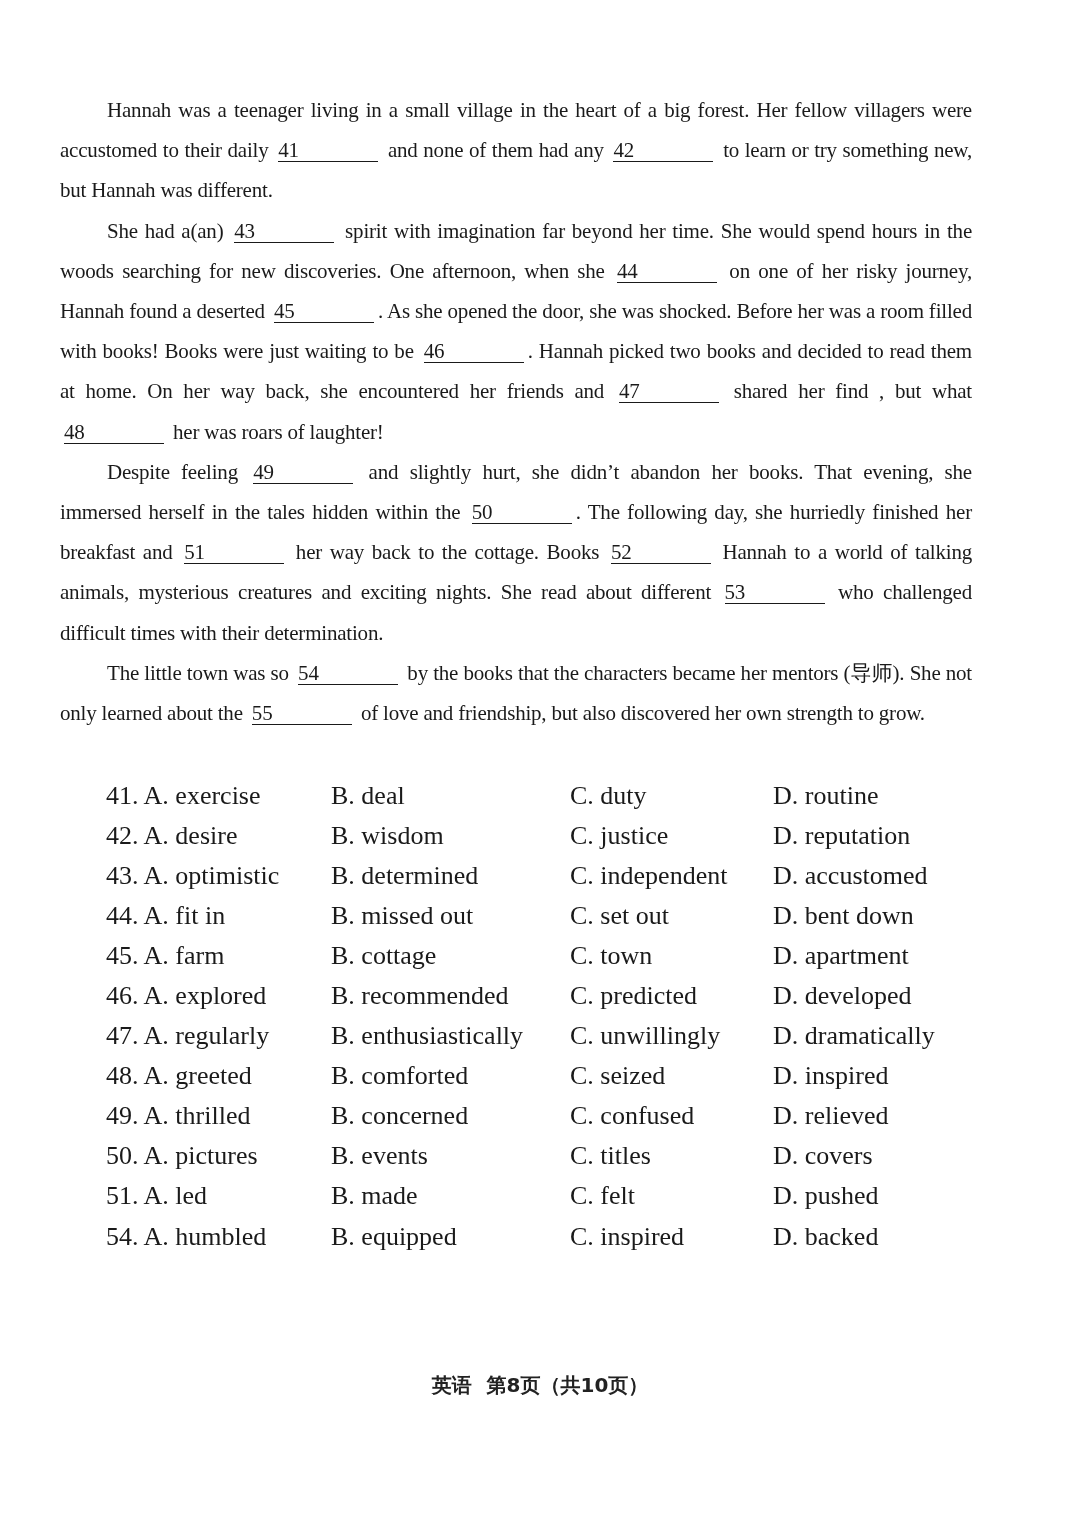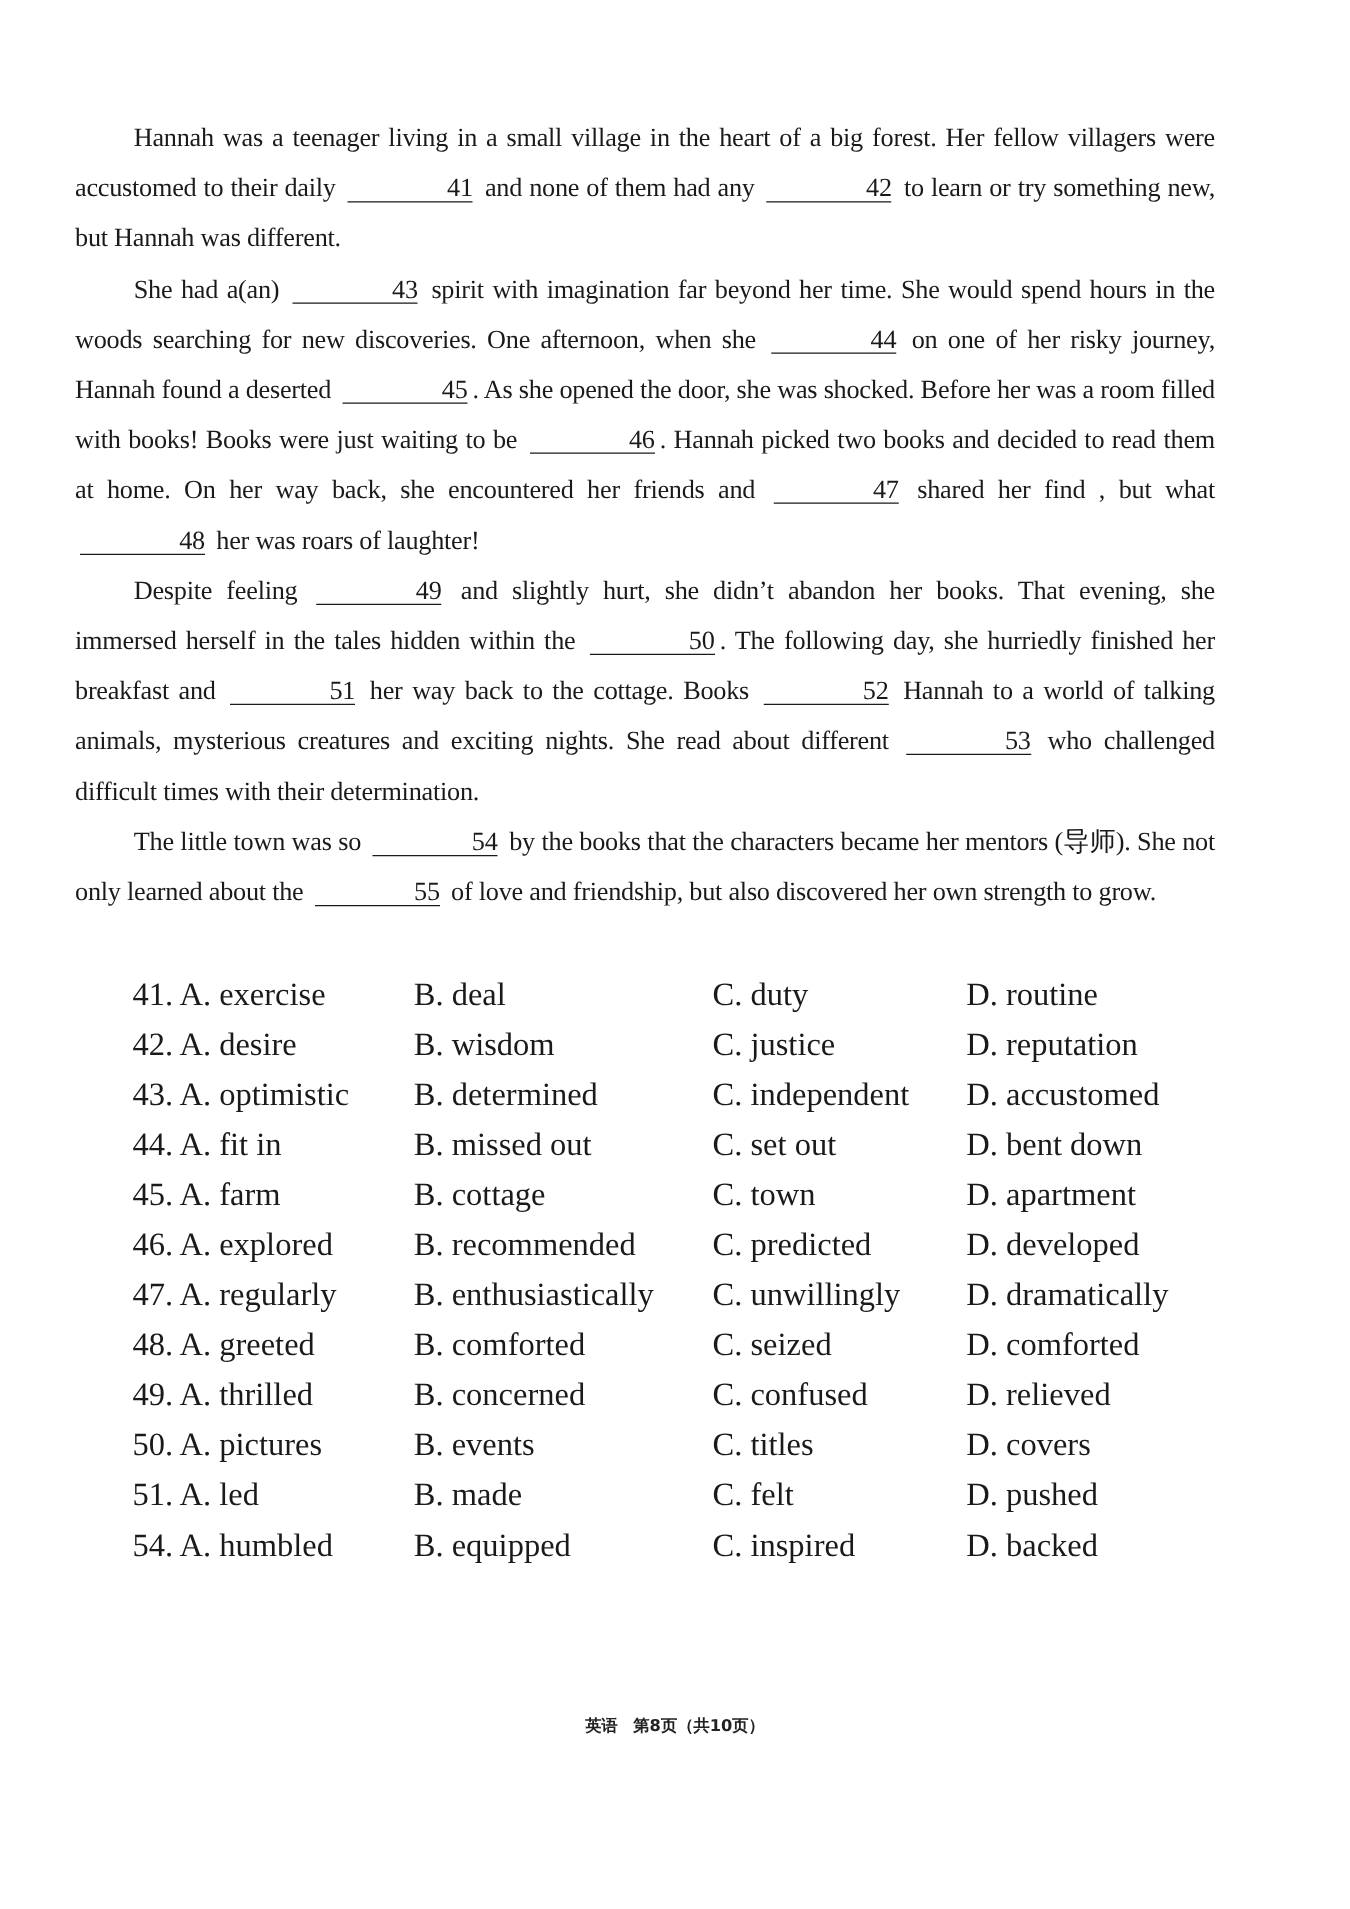--- a/index.html
+++ b/index.html
@@ -9,37 +9,37 @@
     color: #1a1a1a;
   }
   .page { position: absolute; left: 0; top: 0; width: 1080px; height: 1527px; }
   .passage {
     position: absolute; left: 60px; top: 90px; width: 912px;
     font-size: 21px; line-height: 40.2px; text-align: justify;
     letter-spacing: -0.2px;
   }
   .para { margin: 0; text-indent: 47px; }
   .blank {
-    display: inline-block; min-width: 100px; text-align: right;
+    display: inline-block; min-width: 100px; text-align: left;
     border-bottom: 1.5px solid #1a1a1a; line-height: 22px; margin: 0 4px;
     text-indent: 0;
   }
   .options {
     position: absolute; left: 106px; top: 774px; width: 900px;
     font-size: 26px;
   }
   .opt-row { position: relative; height: 40.05px; }
   .opt { position: absolute; top: 7px; white-space: nowrap; }
   .opt.a { left: 0; }
   .opt.b { left: 225px; }
   .opt.c { left: 464px; }
   .opt.d { left: 667px; }
   .footer {
     position: absolute; left: 0; width: 1080px; top: 1372px; text-align: center;
-    font-family: "DejaVu Sans", sans-serif; font-size: 13px; font-weight: bold; color: #222;
+    font-family: "DejaVu Sans", sans-serif; font-size: 20px; font-weight: bold; color: #222;
   }
   .footer span { margin: 0 4px; }
 </style>
 </head>
 <body>
 
 <div class="page">
   <div class="passage" id="passage">
       <p class="para"><span>Hannah was a teenager living in a small village in the heart of a big forest. Her fellow villagers were accustomed to their daily </span><span class="blank">41</span><span> and none of them had any </span><span class="blank">42</span><span> to learn or try something new, but Hannah was different.</span></p>
       <p class="para"><span>She had a(an) </span><span class="blank">43</span><span> spirit with imagination far beyond her time. She would spend hours in the woods searching for new discoveries. One afternoon, when she </span><span class="blank">44</span><span> on one of her risky journey, Hannah found a deserted </span><span class="blank">45</span><span>. As she opened the door, she was shocked. Before her was a room filled with books! Books were just waiting to be </span><span class="blank">46</span><span>. Hannah picked two books and decided to read them at home. On her way back, she encountered her friends and </span><span class="blank">47</span><span> shared her find , but what </span><span class="blank">48</span><span> her was roars of laughter!</span></p>
@@ -87,21 +87,21 @@
       <div class="opt-row">
         <span class="opt a"><span>47.</span> <span>A. regularly</span></span>
         <span class="opt b">B. enthusiastically</span>
         <span class="opt c">C. unwillingly</span>
         <span class="opt d">D. dramatically</span>
       </div>
       <div class="opt-row">
         <span class="opt a"><span>48.</span> <span>A. greeted</span></span>
         <span class="opt b">B. comforted</span>
         <span class="opt c">C. seized</span>
-        <span class="opt d">D. comforted</span>
+        <span class="opt d">D. inspired</span>
       </div>
       <div class="opt-row">
         <span class="opt a"><span>49.</span> <span>A. thrilled</span></span>
         <span class="opt b">B. concerned</span>
         <span class="opt c">C. confused</span>
         <span class="opt d">D. relieved</span>
       </div>
       <div class="opt-row">
         <span class="opt a"><span>50.</span> <span>A. pictures</span></span>
         <span class="opt b">B. events</span>

